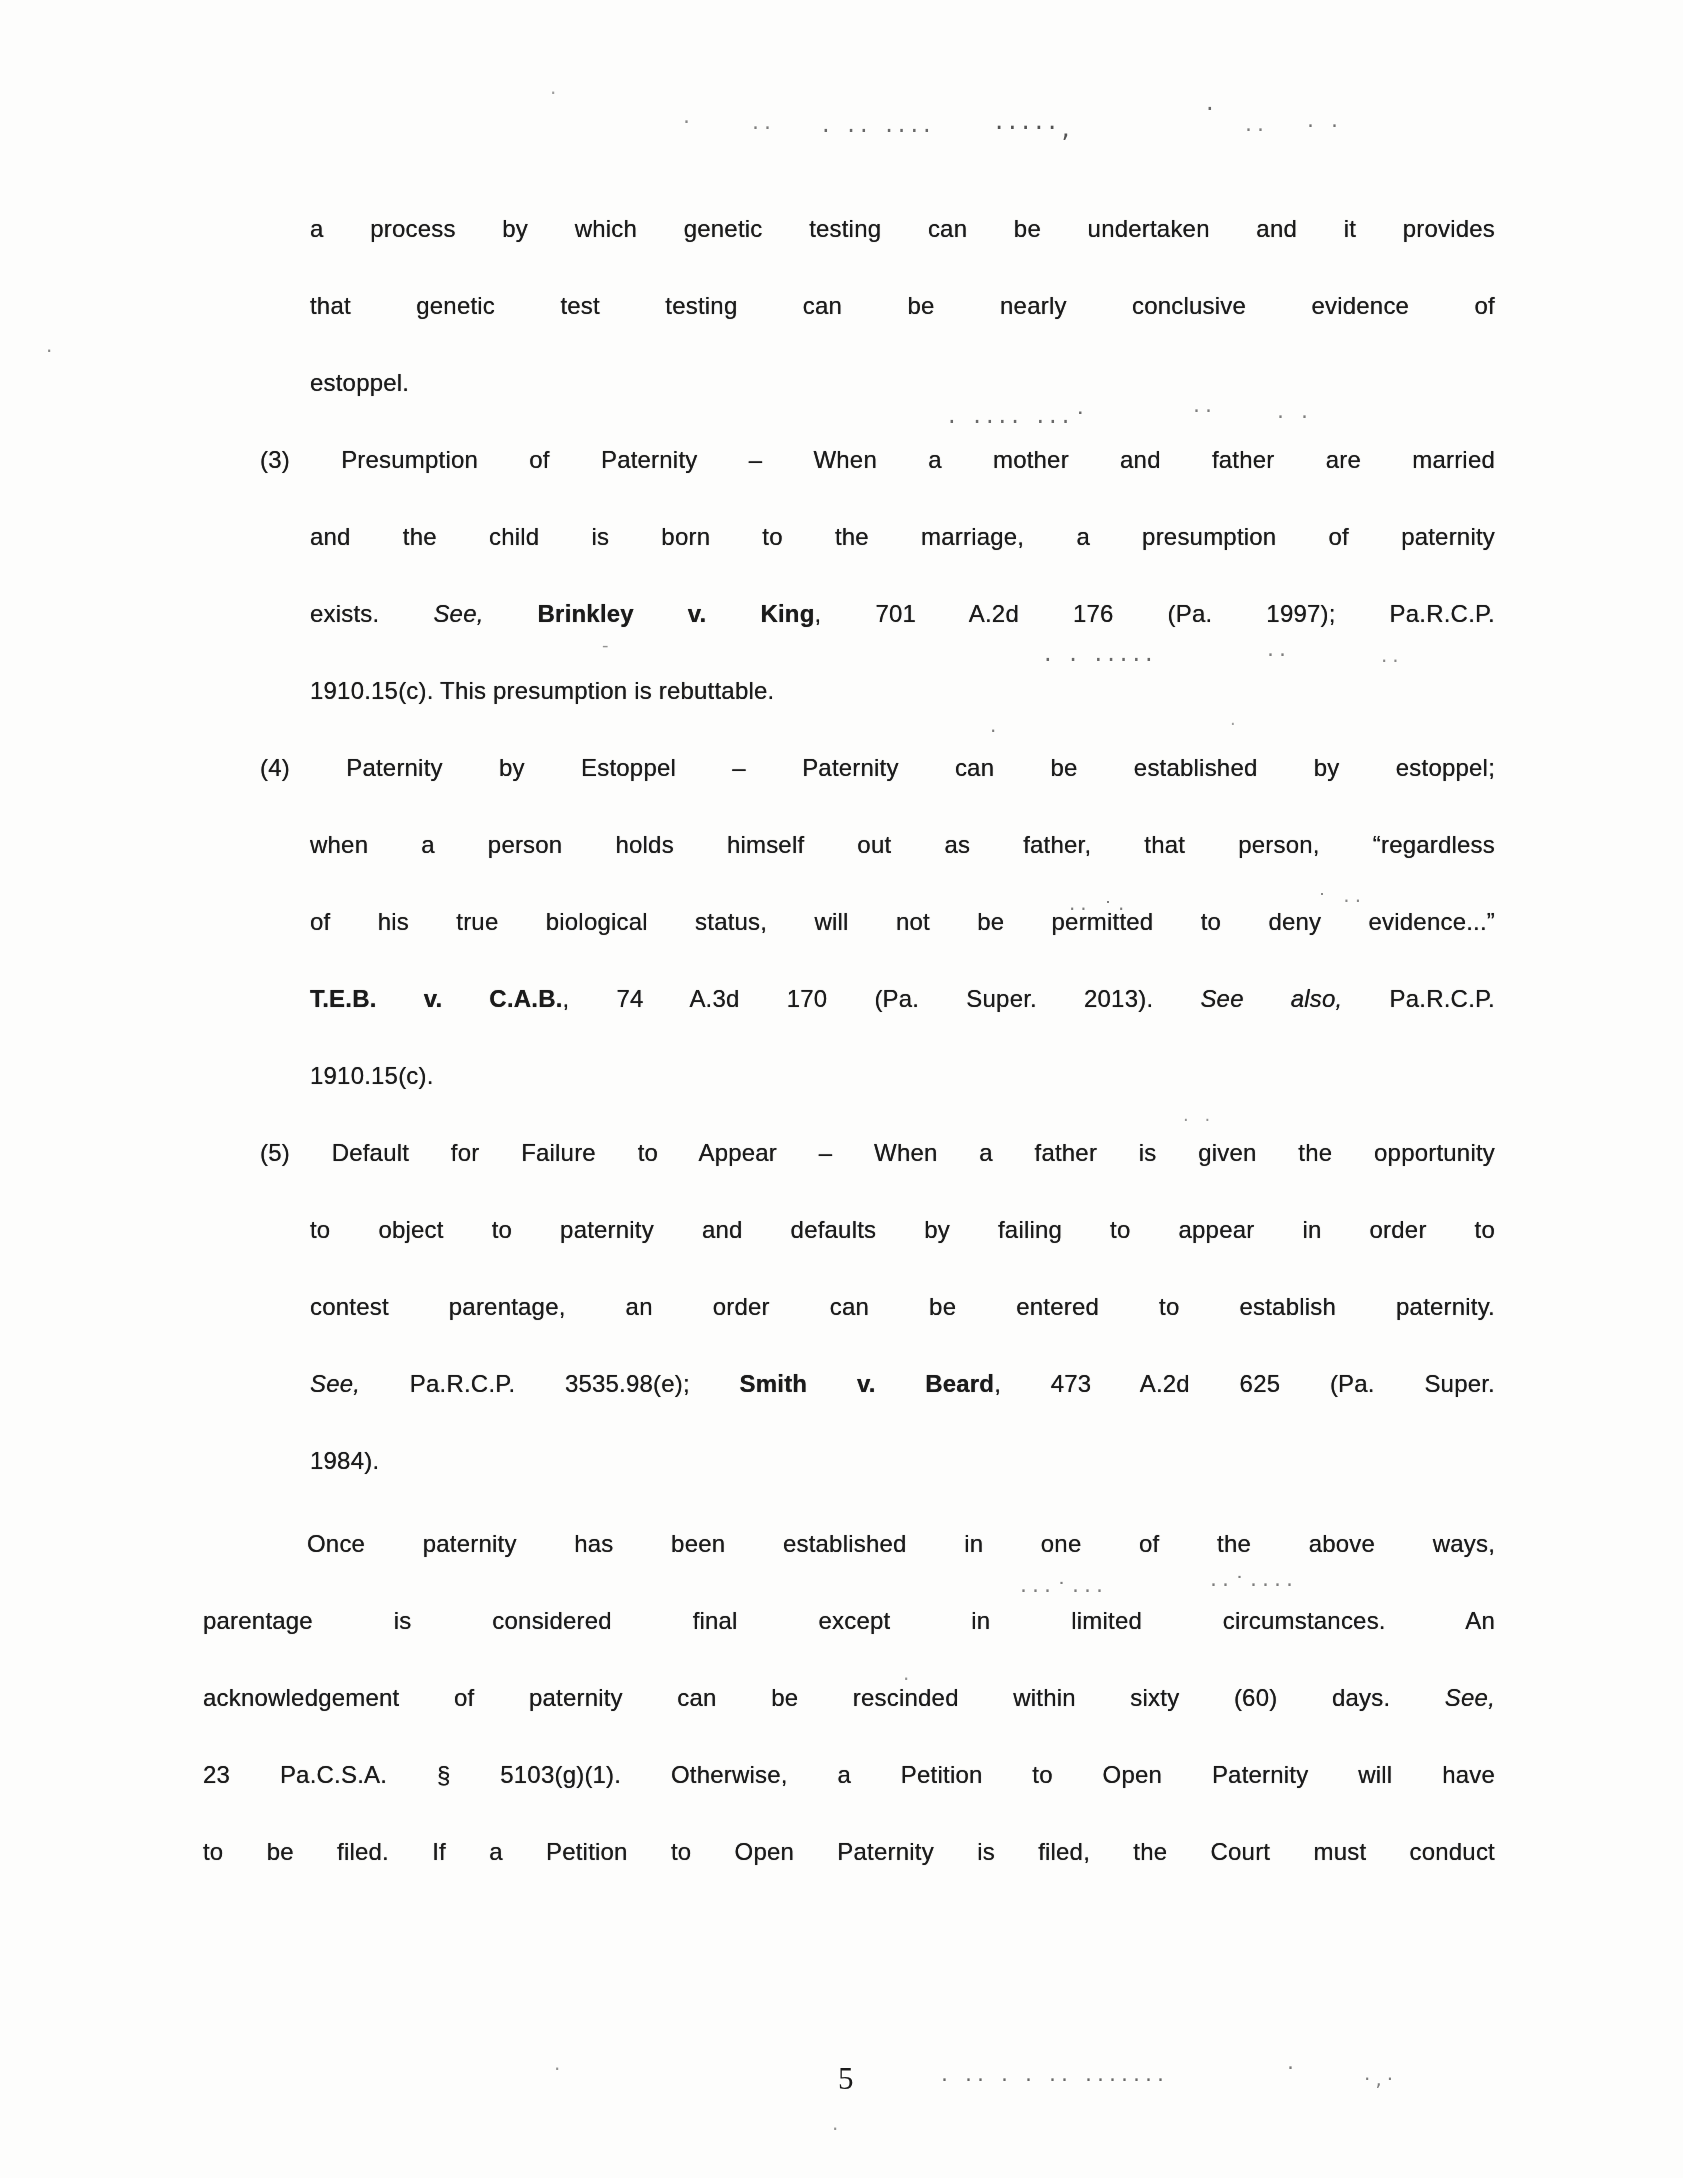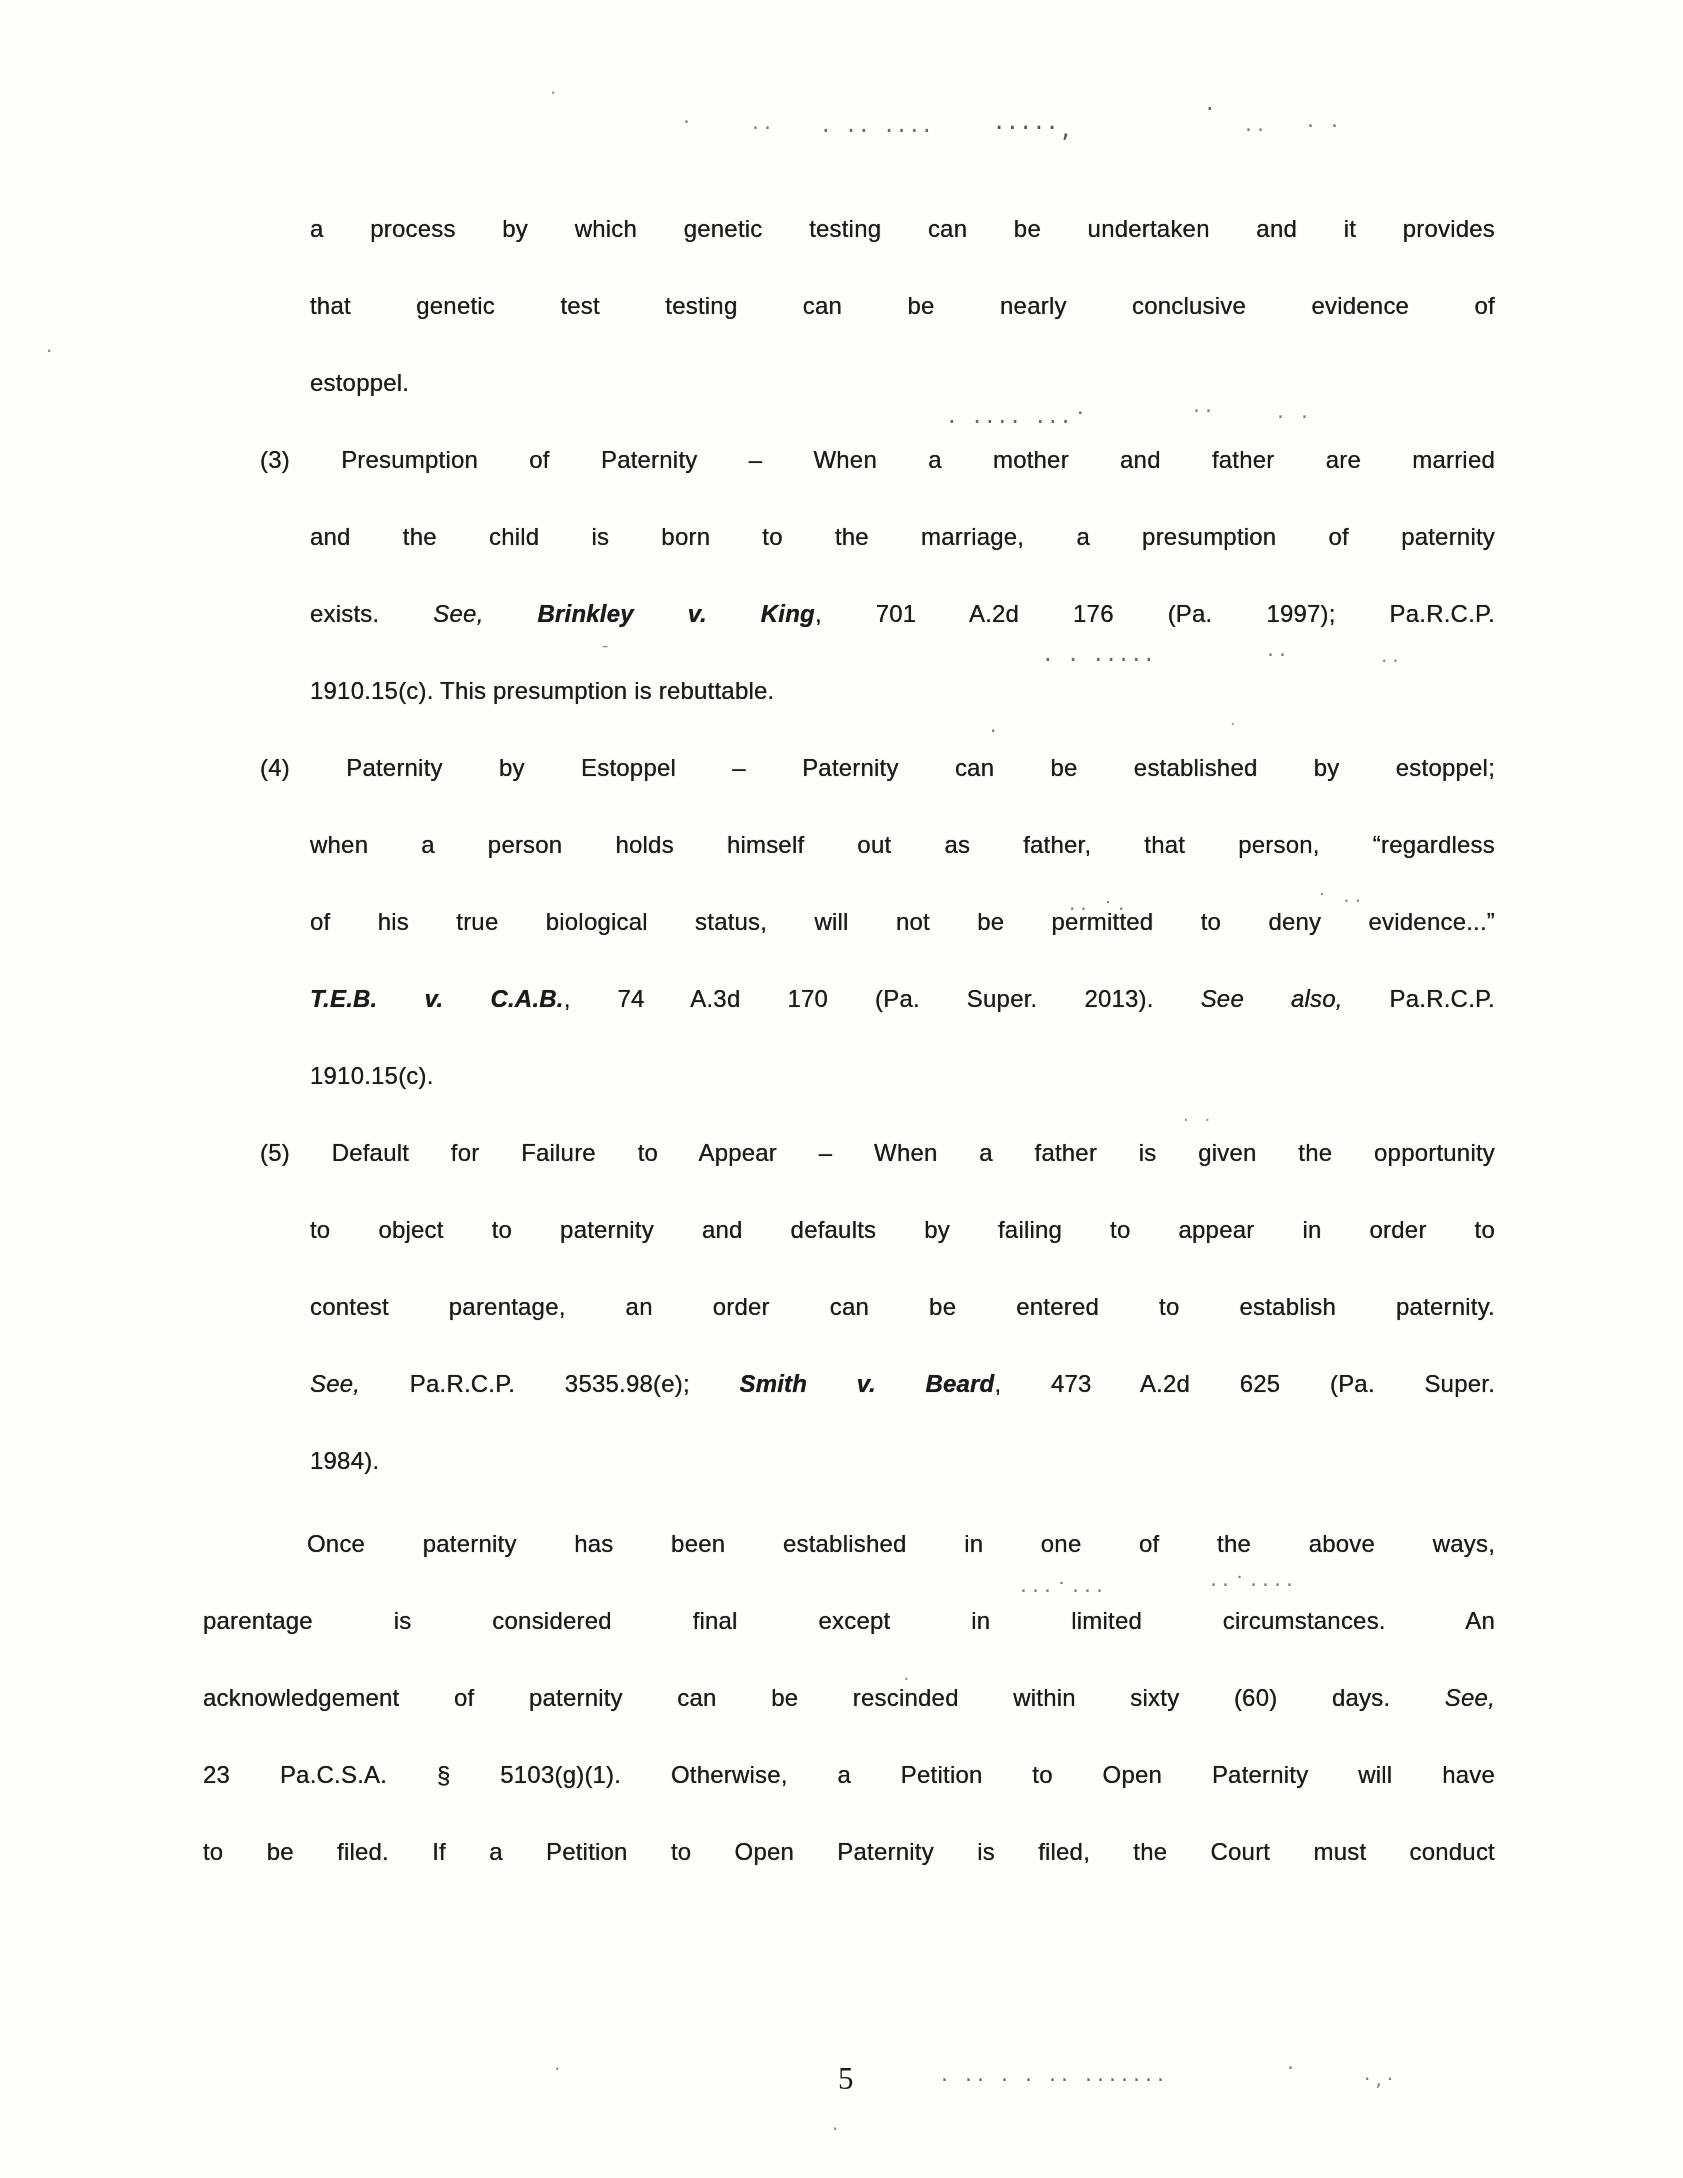--- a/index.html
+++ b/index.html
@@ -27,21 +27,21 @@
   }
   .block { margin: 0; }
   .list-continuation .line,
   .list-item .line { margin-left: 107px; }
   .list-item .line.first { text-indent: -50px; }
   .paragraph { margin-top: 6px; }
   .paragraph .line.first { text-indent: 104px; }
   .line { white-space: normal; }
   .line.j { text-align: justify; text-align-last: justify; }
   .i  { font-style: italic; }
-  .bi { font-style: italic; font-weight: bold; }
+  .bi { font-weight: bold; }
   .footer-num {
     position: absolute;
     left: 838px;
     top: 2061px;
     font-family: "Liberation Serif", "DejaVu Serif", serif;
     font-size: 31px;
     color: #1b1b1b;
   }
   .artifact {
     position: absolute;

